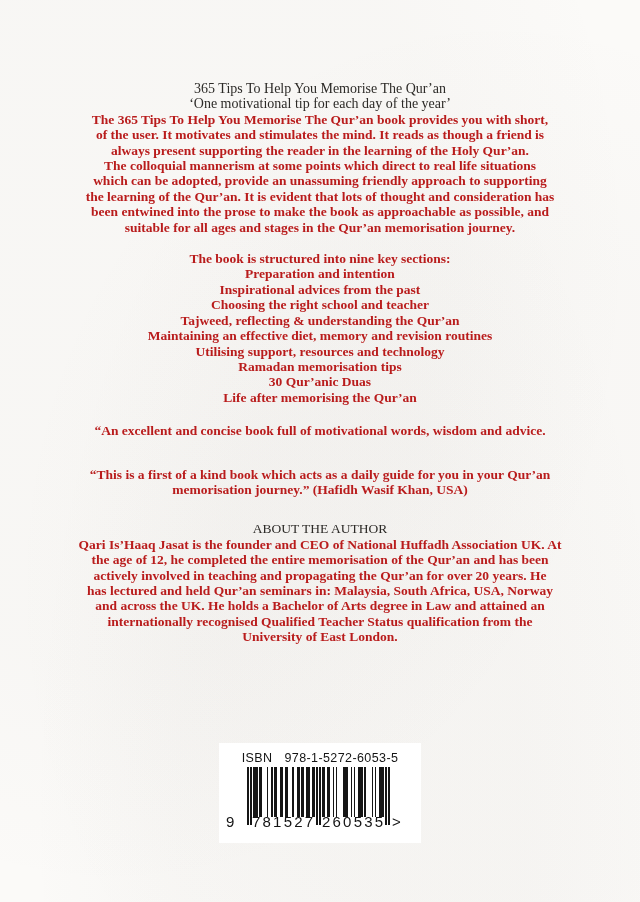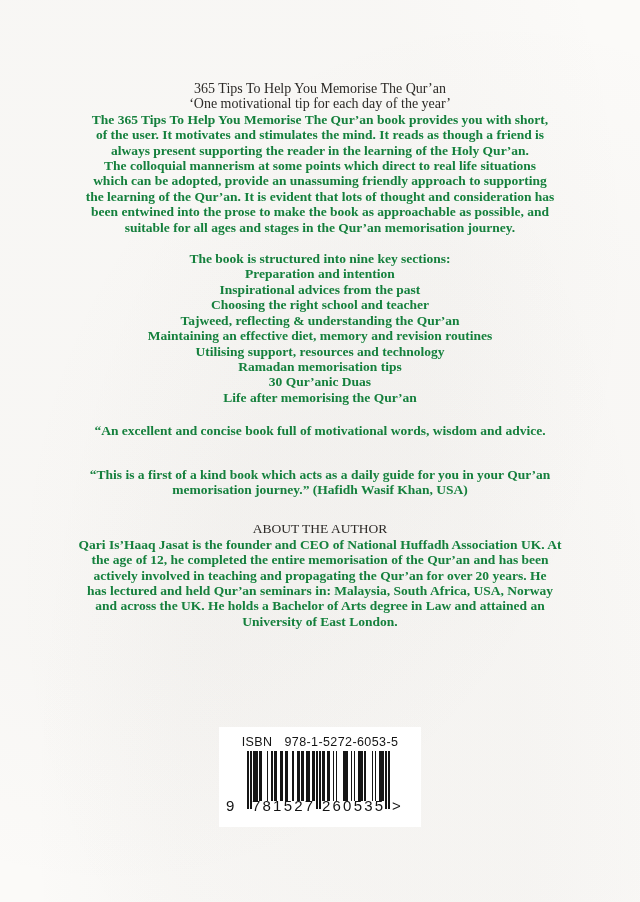--- a/index.html
+++ b/index.html
@@ -13,21 +13,21 @@
     font-family:"Liberation Serif", serif;
     color:#2c2a27;
   }
   .page{width:640px;height:902px;box-sizing:border-box;padding-top:81px;}
   .line{
     text-align:center;
     font-size:13.5px;
     line-height:15.4px;
     white-space:nowrap;
   }
-  .line.bold{font-weight:700;color:#15803d;}
+  .line.bold{font-weight:700;color:#b91c1c;}
   .title-block .line{font-size:14px;}
   .title-block{margin-bottom:17px;}
   .text-block{margin:0 auto;width:600px;}
   .description-block{margin-bottom:16px;}
   .sections-block{margin-bottom:18px;}
   .quote-block-1{margin-bottom:28px;}
   .quote-block-2{margin-bottom:24px;}
   .about-heading{font-size:13.5px;}
 
   
@@ -117,20 +117,21 @@
 
   <section class="text-block about-block">
     <div class="line about-heading">ABOUT THE AUTHOR</div>
     <div>
 
     <div class="line bold">Qari Is’Haaq Jasat is the founder and CEO of National Huffadh Association UK. At</div>
         <div class="line bold">the age of 12, he completed the entire memorisation of the Qur’an and has been</div>
         <div class="line bold">actively involved in teaching and propagating the Qur’an for over 20 years. He</div>
         <div class="line bold">has lectured and held Qur’an seminars in: Malaysia, South Africa, USA, Norway</div>
         <div class="line bold">and across the UK. He holds a Bachelor of Arts degree in Law and attained an</div>
+        <div class="line bold">internationally recognised Qualified Teacher Status qualification from the</div>
         <div class="line bold">University of East London.</div>
       </div>
   </section>
 
   <footer class="barcode-wrap">
     <div class="isbn-line">
       <span class="isbn-label">ISBN</span><span>978-1-5272-6053-5</span>
     </div>
     <div class="ean">
       <div class="bars">

